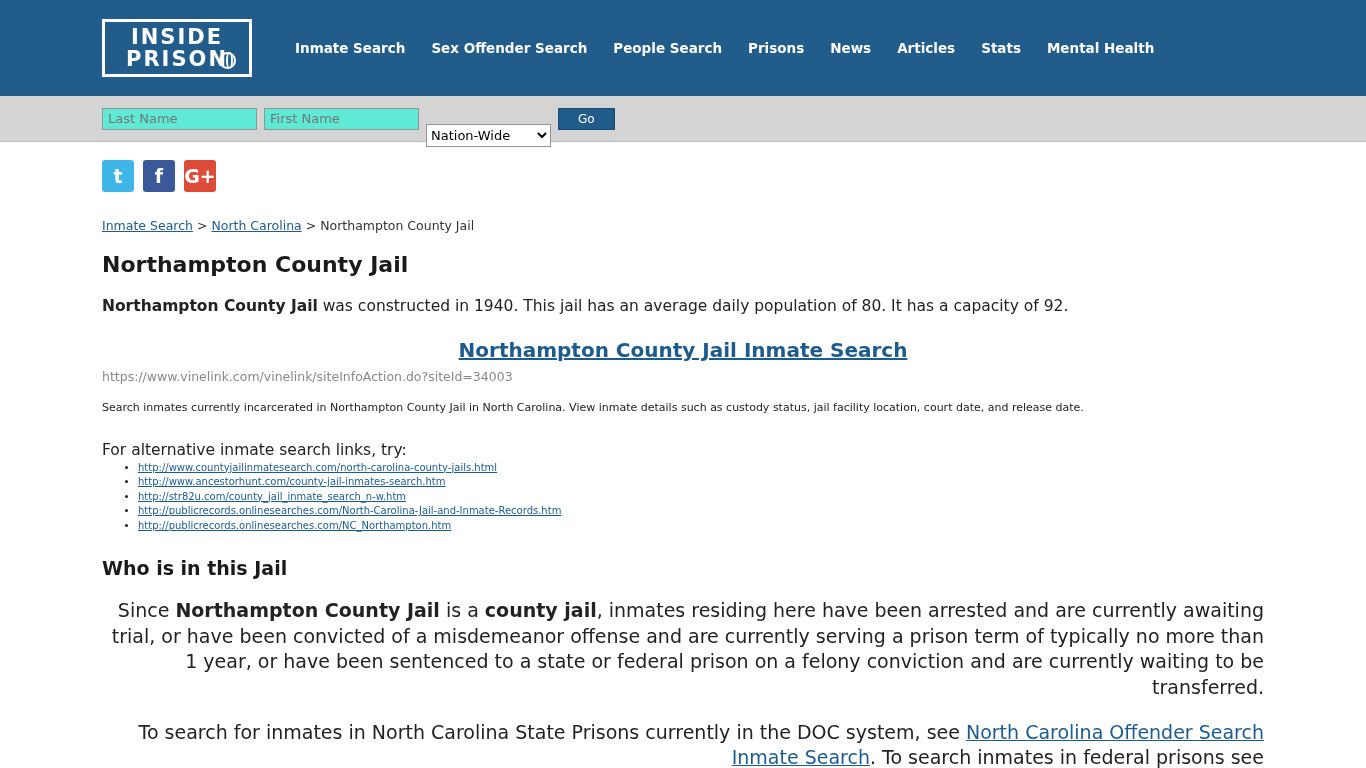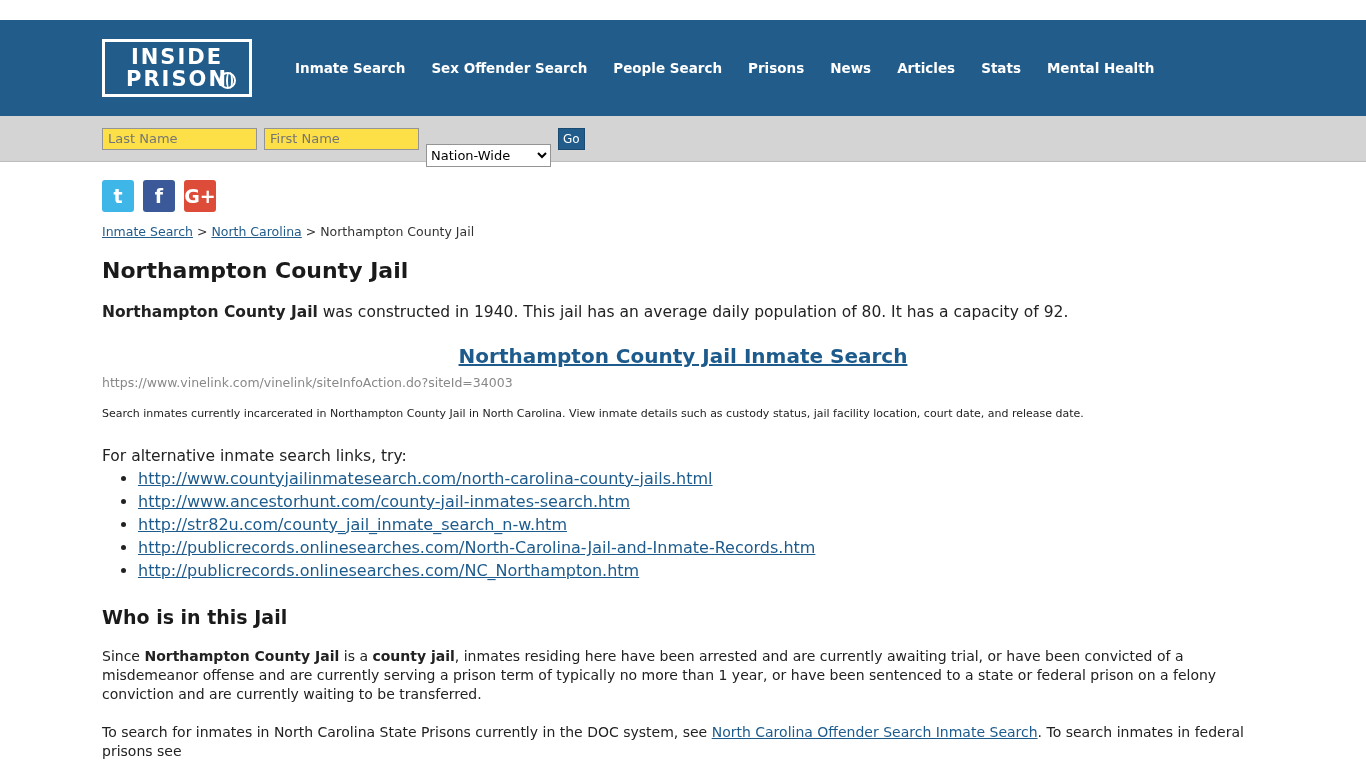--- a/index.html
+++ b/index.html
@@ -14,21 +14,20 @@
   .header {
     background: #225c8a;
     height: 96px;
     position: relative;
   }
   .header-inner {
     width: 1366px;
     height: 96px;
     display: flex;
     align-items: center;
-    margin-top: 20px;
   }
   .logo {
     margin-left: 102px;
     width: 150px;
     height: 58px;
     border: 3px solid #ffffff;
     background: #225c8a;
     color: #ffffff;
     display: flex;
     flex-direction: column;
@@ -88,39 +87,39 @@
     display: flex;
     align-items: center;
     gap: 7px;
   }
   .searchbar input[type=text] {
     width: 155px;
     height: 22px;
     font-size: 13px;
     padding: 2px 5px;
     border: 1px solid #949494;
-    background: #fde047;
+    background: #5eead4;
     color: #777;
     font-family: "DejaVu Sans", "Liberation Sans", sans-serif;
   }
   .searchbar select {
     width: 125px;
     height: 23px;
     font-size: 13px;
     border: 1px solid #949494;
     background: #ffffff;
     font-family: "DejaVu Sans", "Liberation Sans", sans-serif;
     margin-top: 33px;
   }
   .searchbar .go {
     background: #225c8a;
     color: #ffffff;
     font-size: 12px;
     border: 1px solid #1b4a70;
-    padding: 3px 4px;
+    padding: 3px 19px;
     cursor: pointer;
     font-family: "DejaVu Sans", "Liberation Sans", sans-serif;
   }
 
   
   .social {
     margin: 18px 0 0 102px;
     display: flex;
     gap: 9px;
   }
@@ -138,21 +137,21 @@
   .fb { background: #3b5998; font-size: 22px; }
   .gp { background: #dd4b39; font-size: 17px; }
 
   
   .content {
     margin: 0 102px;
     width: 1162px;
     color: #222;
   }
   .breadcrumb {
-    margin-top: 12px;
+    margin-top: 26px;
     font-size: 12.5px;
     color: #333;
   }
   .breadcrumb a {
     color: #225c8a;
     text-decoration: underline;
   }
   h1.page-title {
     font-size: 22px;
     margin: 19px 0 0 0;
@@ -187,37 +186,38 @@
   }
   p.alt {
     font-size: 15.5px;
     margin: 25px 0 0 0;
   }
   ul.alt-links {
     margin: 2px 0 0 0;
     padding-left: 36px;
   }
   ul.alt-links li {
-    font-size: 16px;
+    font-size: 10px;
     line-height: 1.45;
   }
   ul.alt-links li a {
     color: #1d5b8d;
     text-decoration: underline;
   }
   h2.section {
     font-size: 19px;
     margin: 24px 0 0 0;
     font-weight: bold;
     color: #1a1a1a;
   }
   p.body {
-    font-size: 14px;
+    font-size: 19px;
     margin: 19px 0 0 0;
     line-height: 1.35;
+    text-align: right;
   }
   p.body b { font-weight: bold; }
   p.body a {
     color: #1d5b8d;
     text-decoration: underline;
   }
 </style>
 </head>
 <body>
 

